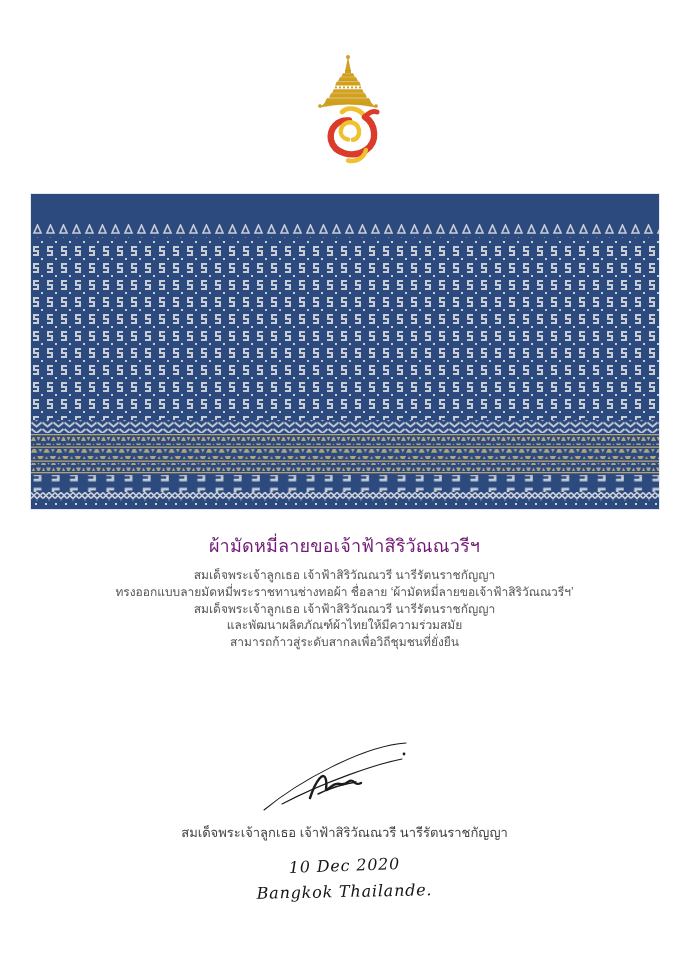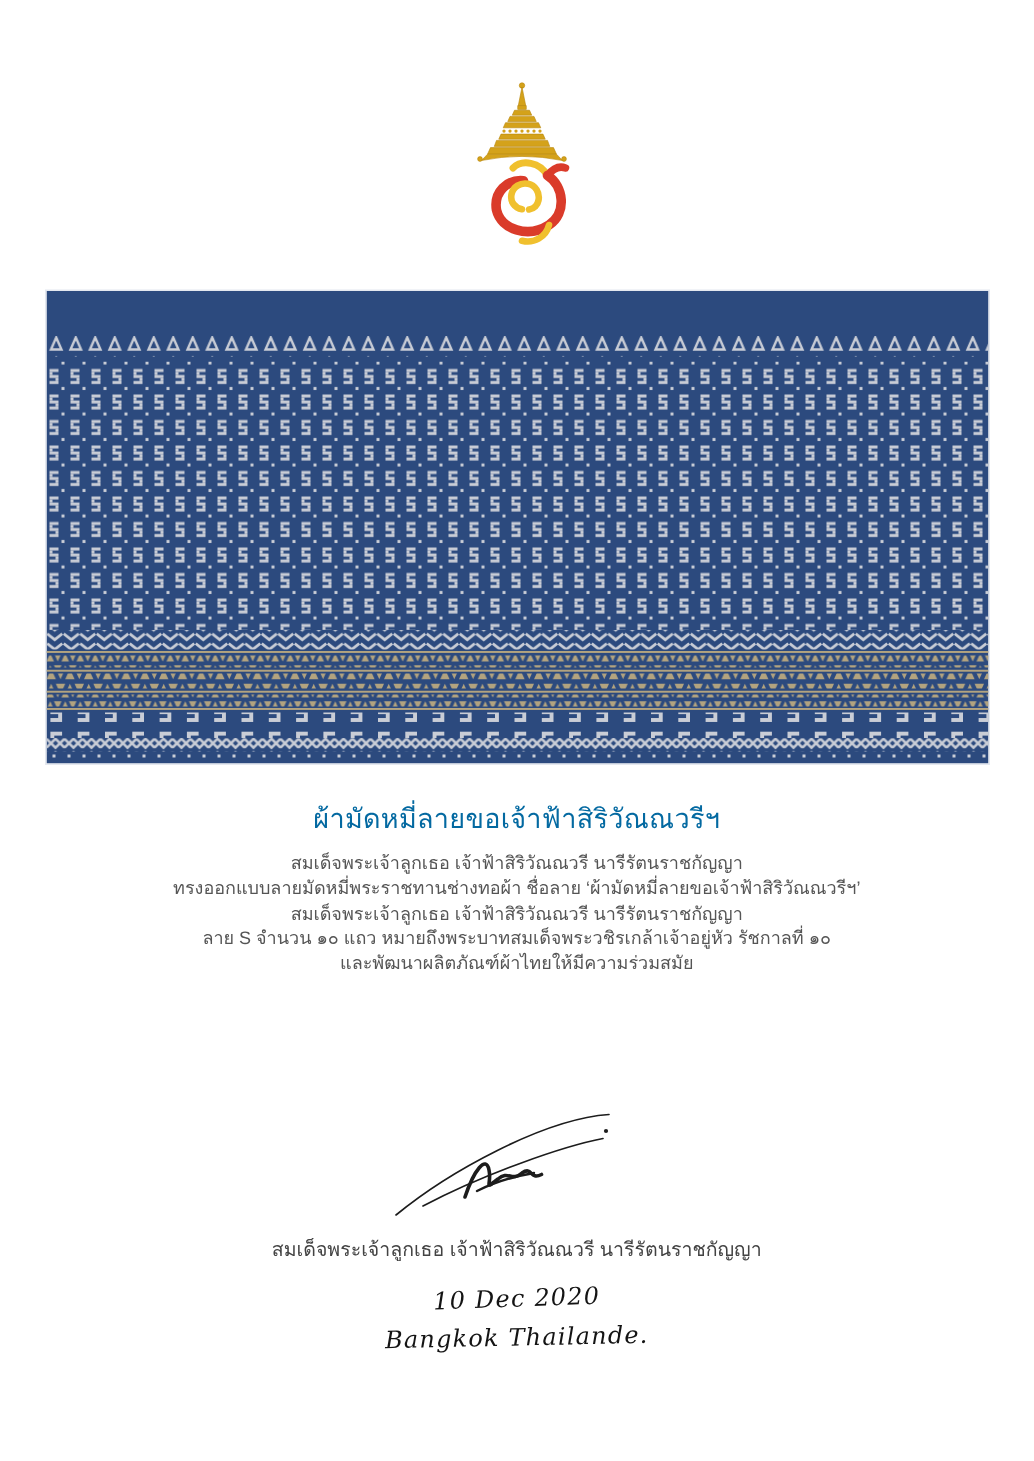--- a/index.html
+++ b/index.html
@@ -21,21 +21,21 @@
   .fabric{
     position:absolute;left:30px;top:193px;
     width:628px;height:315px;
     border:1px solid #e4e8ef;
     box-sizing:content-box;
   }
   .fabric svg{display:block;}
   .title{
     position:absolute;top:531px;left:0;width:100%;
     margin:0;text-align:center;
-    font-size:18px;font-weight:500;color:#0369a1;
+    font-size:18px;font-weight:500;color:#701a75;
     letter-spacing:.2px;
   }
   .body-text{
     position:absolute;top:567px;left:0;width:100%;
     text-align:center;font-size:12px;line-height:16.8px;
     color:#555555;
   }
   .signature{
     position:absolute;left:258px;top:736px;
     width:156px;height:80px;
@@ -153,22 +153,22 @@
       <rect x="0" y="308" width="628" height="4" fill="url(#patDots)"></rect>
     </svg>
   </div>
 
   <h1 class="title">ผ้ามัดหมี่ลายขอเจ้าฟ้าสิริวัณณวรีฯ</h1>
 
   <div class="body-text">
     <div>สมเด็จพระเจ้าลูกเธอ เจ้าฟ้าสิริวัณณวรี นารีรัตนราชกัญญา</div>
     <div>ทรงออกแบบลายมัดหมี่พระราชทานช่างทอผ้า ชื่อลาย ‘ผ้ามัดหมี่ลายขอเจ้าฟ้าสิริวัณณวรีฯ’</div>
     <div>สมเด็จพระเจ้าลูกเธอ เจ้าฟ้าสิริวัณณวรี นารีรัตนราชกัญญา</div>
-    <div>ลาย S จำนวน ๑๐ แถว หมายถึงพระบาทสมเด็จพระวชิรเกล้าเจ้าอยู่หัว รัชกาลที่ ๑๐</div>
     <div>และพัฒนาผลิตภัณฑ์ผ้าไทยให้มีความร่วมสมัย</div>
+    <div>สามารถก้าวสู่ระดับสากลเพื่อวิถีชุมชนที่ยั่งยืน</div>
   </div>
 
   <div class="signature">
     <svg width="156" height="80" viewBox="0 0 156 80">
       <g fill="none" stroke="#1c1c1c" stroke-linecap="round">
         <path d="M6,74 C40,46 104,10 148,7" stroke-width="1.1"></path>
         <path d="M24,68 C66,46 118,28 144,23" stroke-width="1.1"></path>
         <path d="M52,62 C58,44 66,34 68,44 C70,53 64,58 74,50 C81,44 83,52 90,46 C97,41 95,51 103,47" stroke-width="2.4"></path>
         <path d="M60,58 C72,52 86,48 98,46" stroke-width="1.6"></path>
         <circle cx="146" cy="18" r="1.4" fill="#1c1c1c" stroke="none"></circle>

